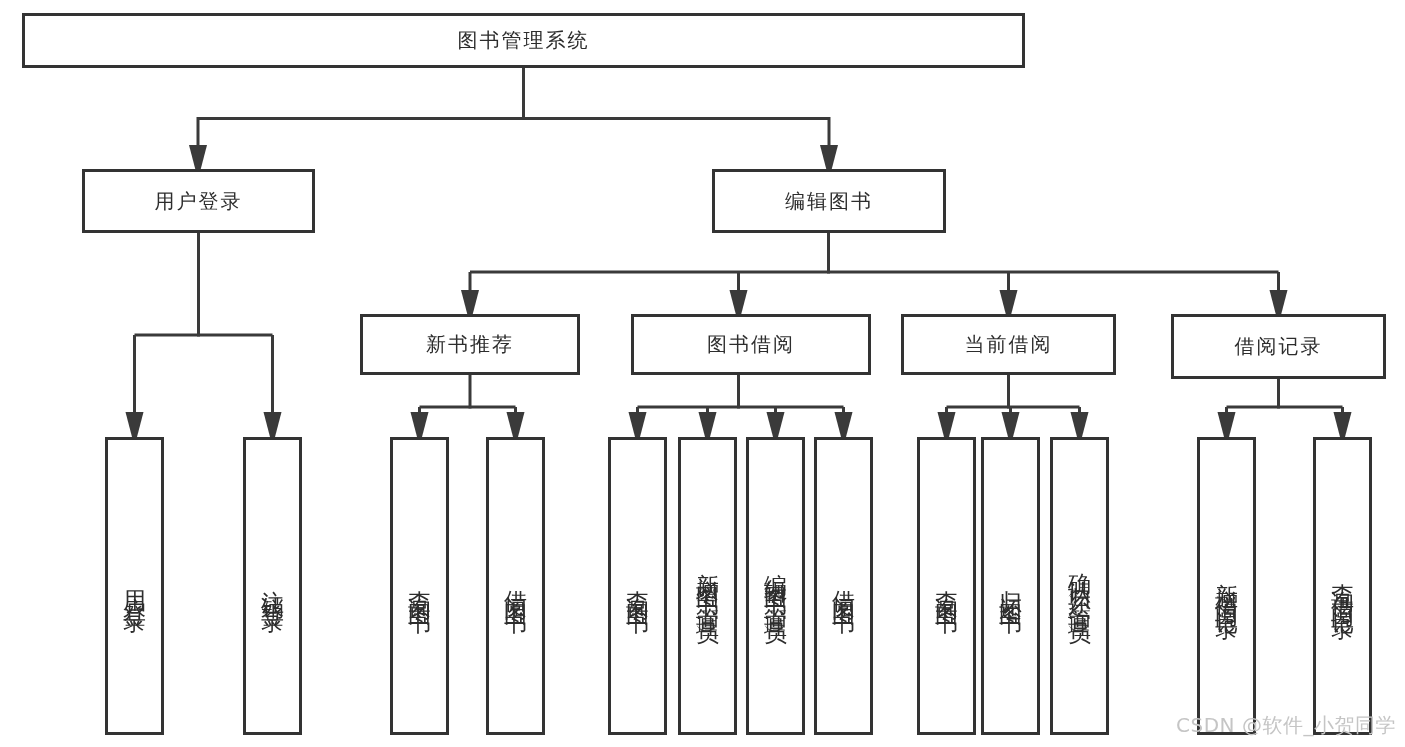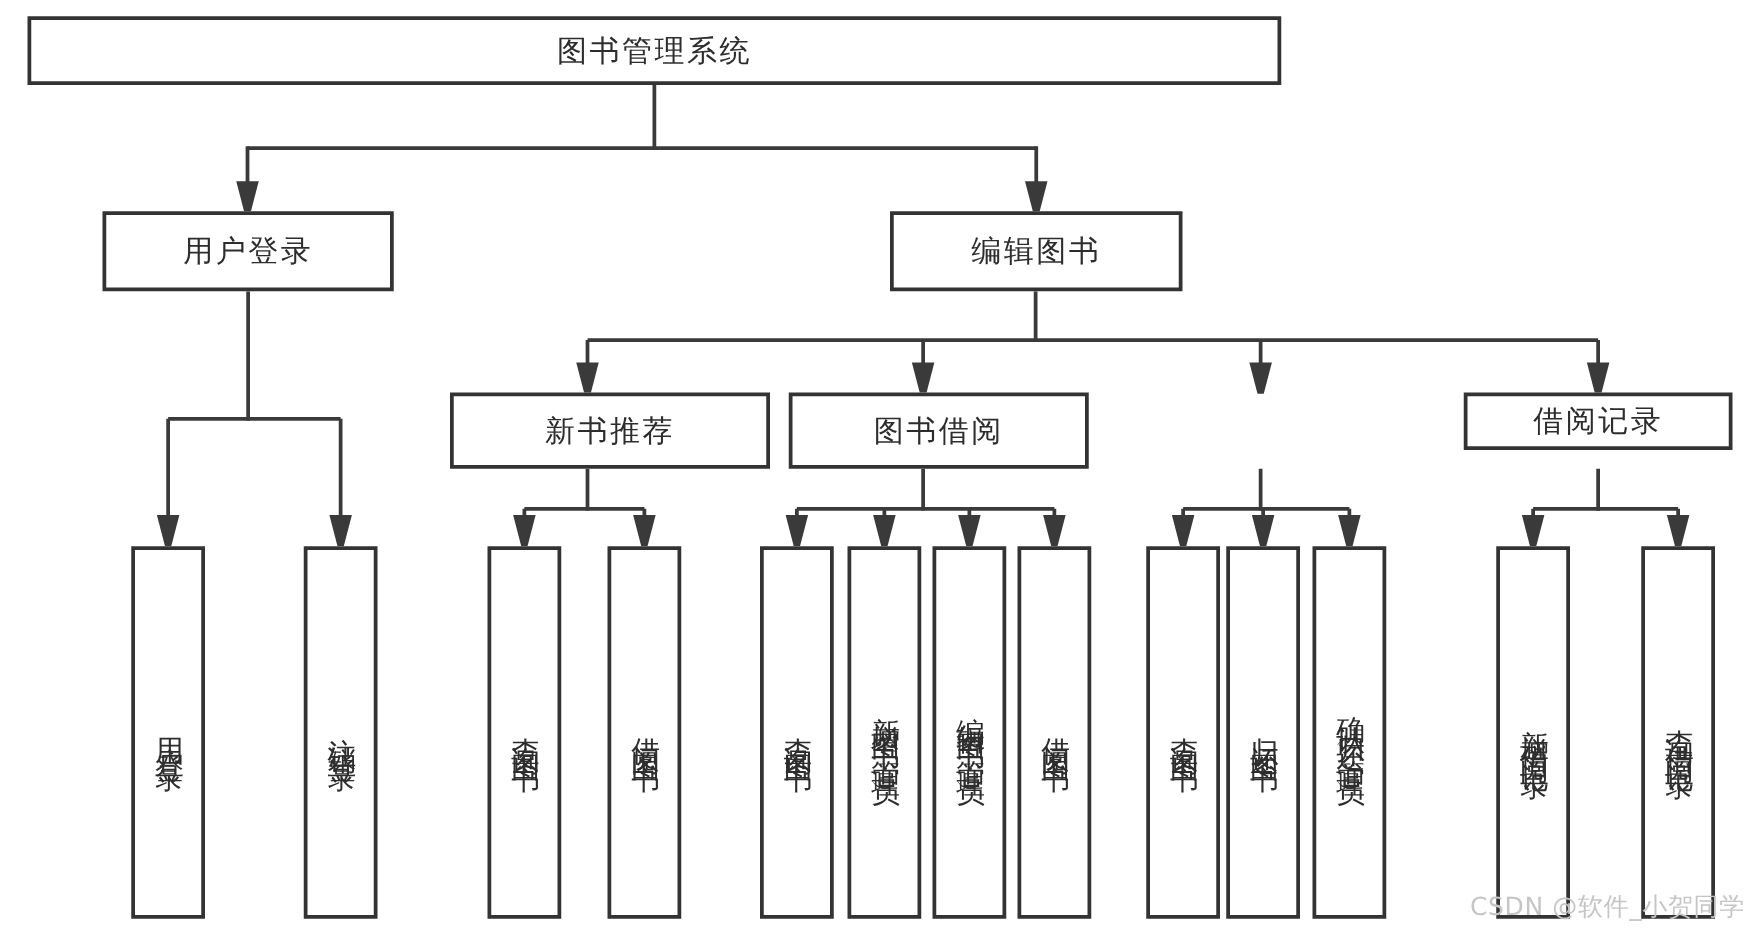--- a/index.html
+++ b/index.html
@@ -7,21 +7,21 @@
     position:relative; width:1405px; height:747px; background:#ffffff;
     font-family:"DejaVu Sans", sans-serif; overflow:hidden;
   }
   svg.wires { position:absolute; left:0; top:0; width:1405px; height:747px; z-index:1; }
   .box {
     position:absolute; box-sizing:border-box; z-index:2;
     border:3px solid #333333; background:#ffffff;
     display:flex; align-items:center; justify-content:center;
     color:#2d2d2d;
   }
-  .hbox { font-size:24px; letter-spacing:2px;font-family:Liberation Serif, serif; }
+  .hbox { font-size:20px; letter-spacing:2px;font-family:Liberation Serif, serif; }
   .leaf {
     writing-mode:vertical-rl; text-orientation:mixed;
     font-size:23px; letter-spacing:7px; line-height:1;
   }
   .watermark {
     position:absolute; left:1176px; top:712px; z-index:3;
     font-size:20px; color:#c5c5c5; letter-spacing:0.5px; white-space:nowrap;
   }
 </style>
 </head>
@@ -102,27 +102,30 @@
     <span>图书管理系统</span>
   </div>
 
   <div class="box hbox" style="left:82px;top:169px;width:233px;height:64px">
     <span>用户登录</span>
   </div>
   <div class="box hbox" style="left:712px;top:169px;width:234px;height:64px">
     <span>编辑图书</span>
   </div>
 
-  <div class="box hbox" style="left:360px;top:314px;width:256px;height:61px">
+  <div class="box hbox" style="left:360px;top:314px;width:220px;height:61px">
     <span>新书推荐</span>
   </div>
   <div class="box hbox" style="left:631px;top:314px;width:240px;height:61px">
     <span>图书借阅</span>
   </div>
-  <div class="box hbox" style="left:1171px;top:314px;width:215px;height:46px">
+  <div class="box hbox" style="left:901px;top:314px;width:215px;height:61px">
+    <span>当前借阅</span>
+  </div>
+  <div class="box hbox" style="left:1171px;top:314px;width:215px;height:65px">
     <span>借阅记录</span>
   </div>
 
   <div class="box leaf" style="left:105px;top:437px;width:59px;height:298px">
     <span>用户登录</span>
   </div>
   <div class="box leaf" style="left:243px;top:437px;width:59px;height:298px">
     <span>注销登录</span>
   </div>
 

